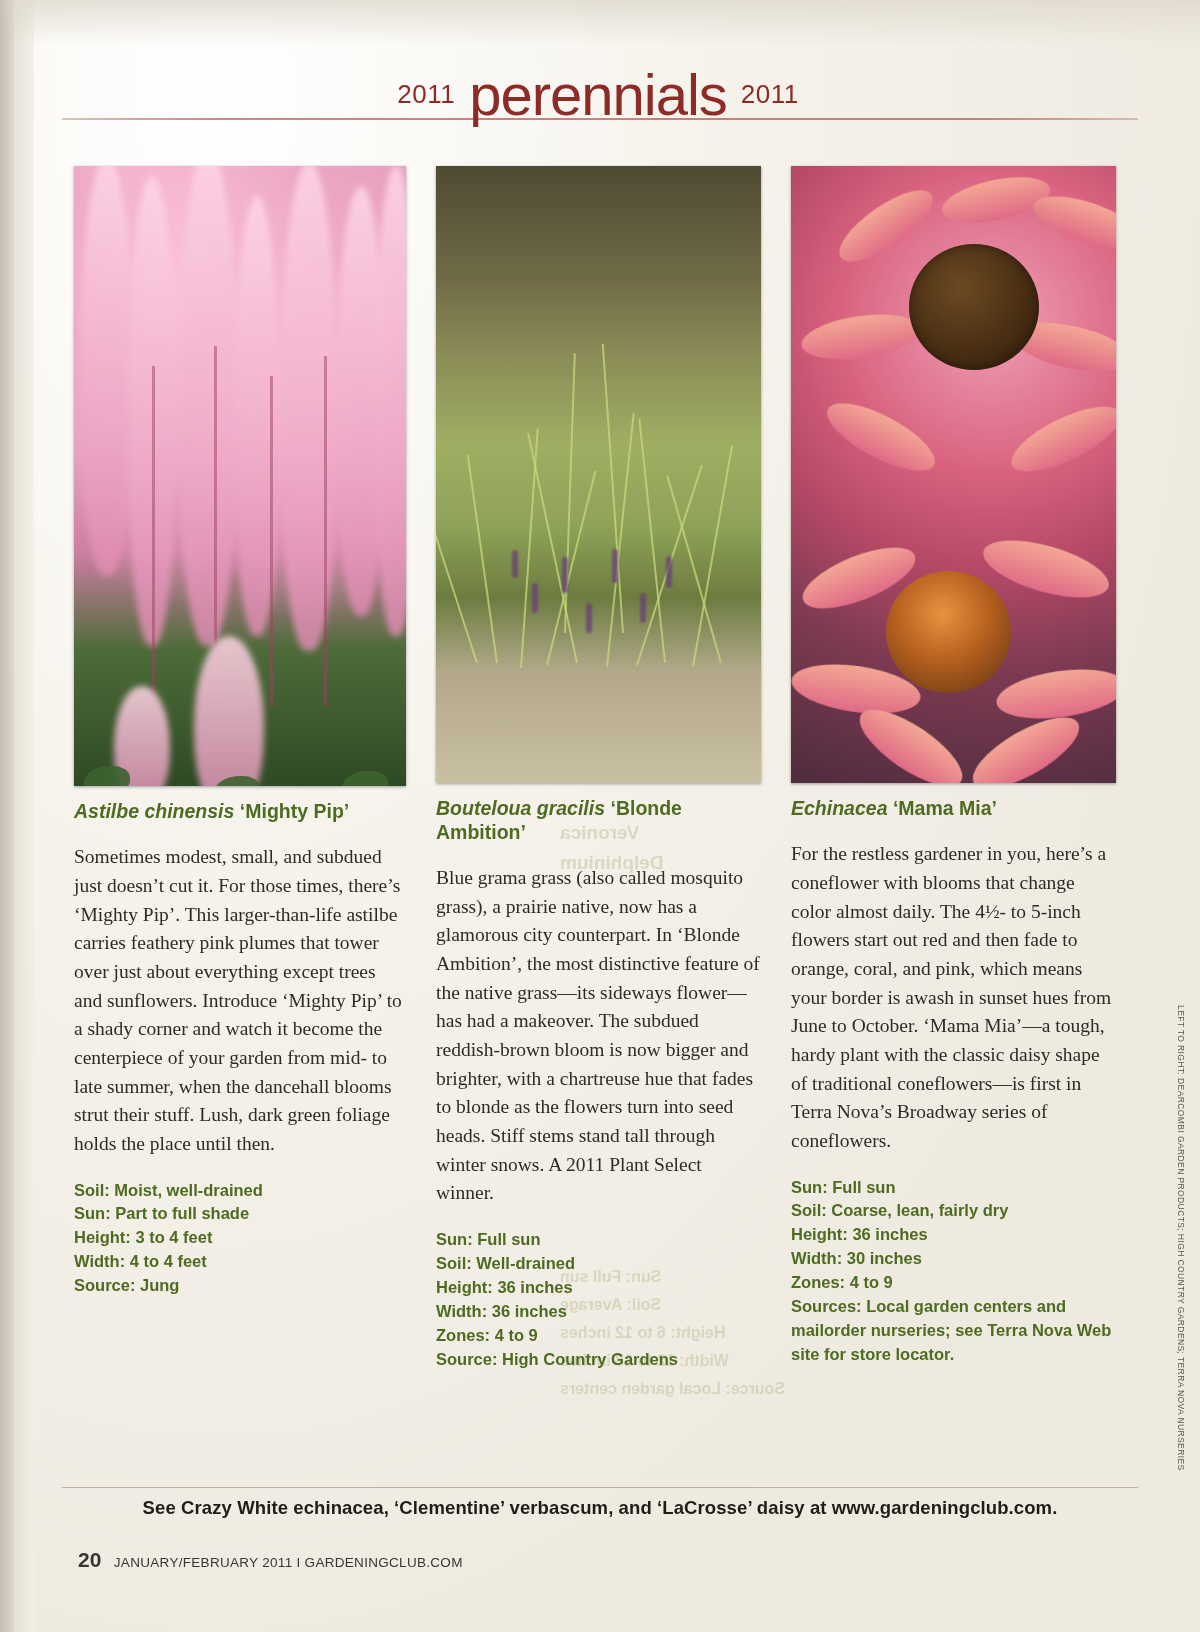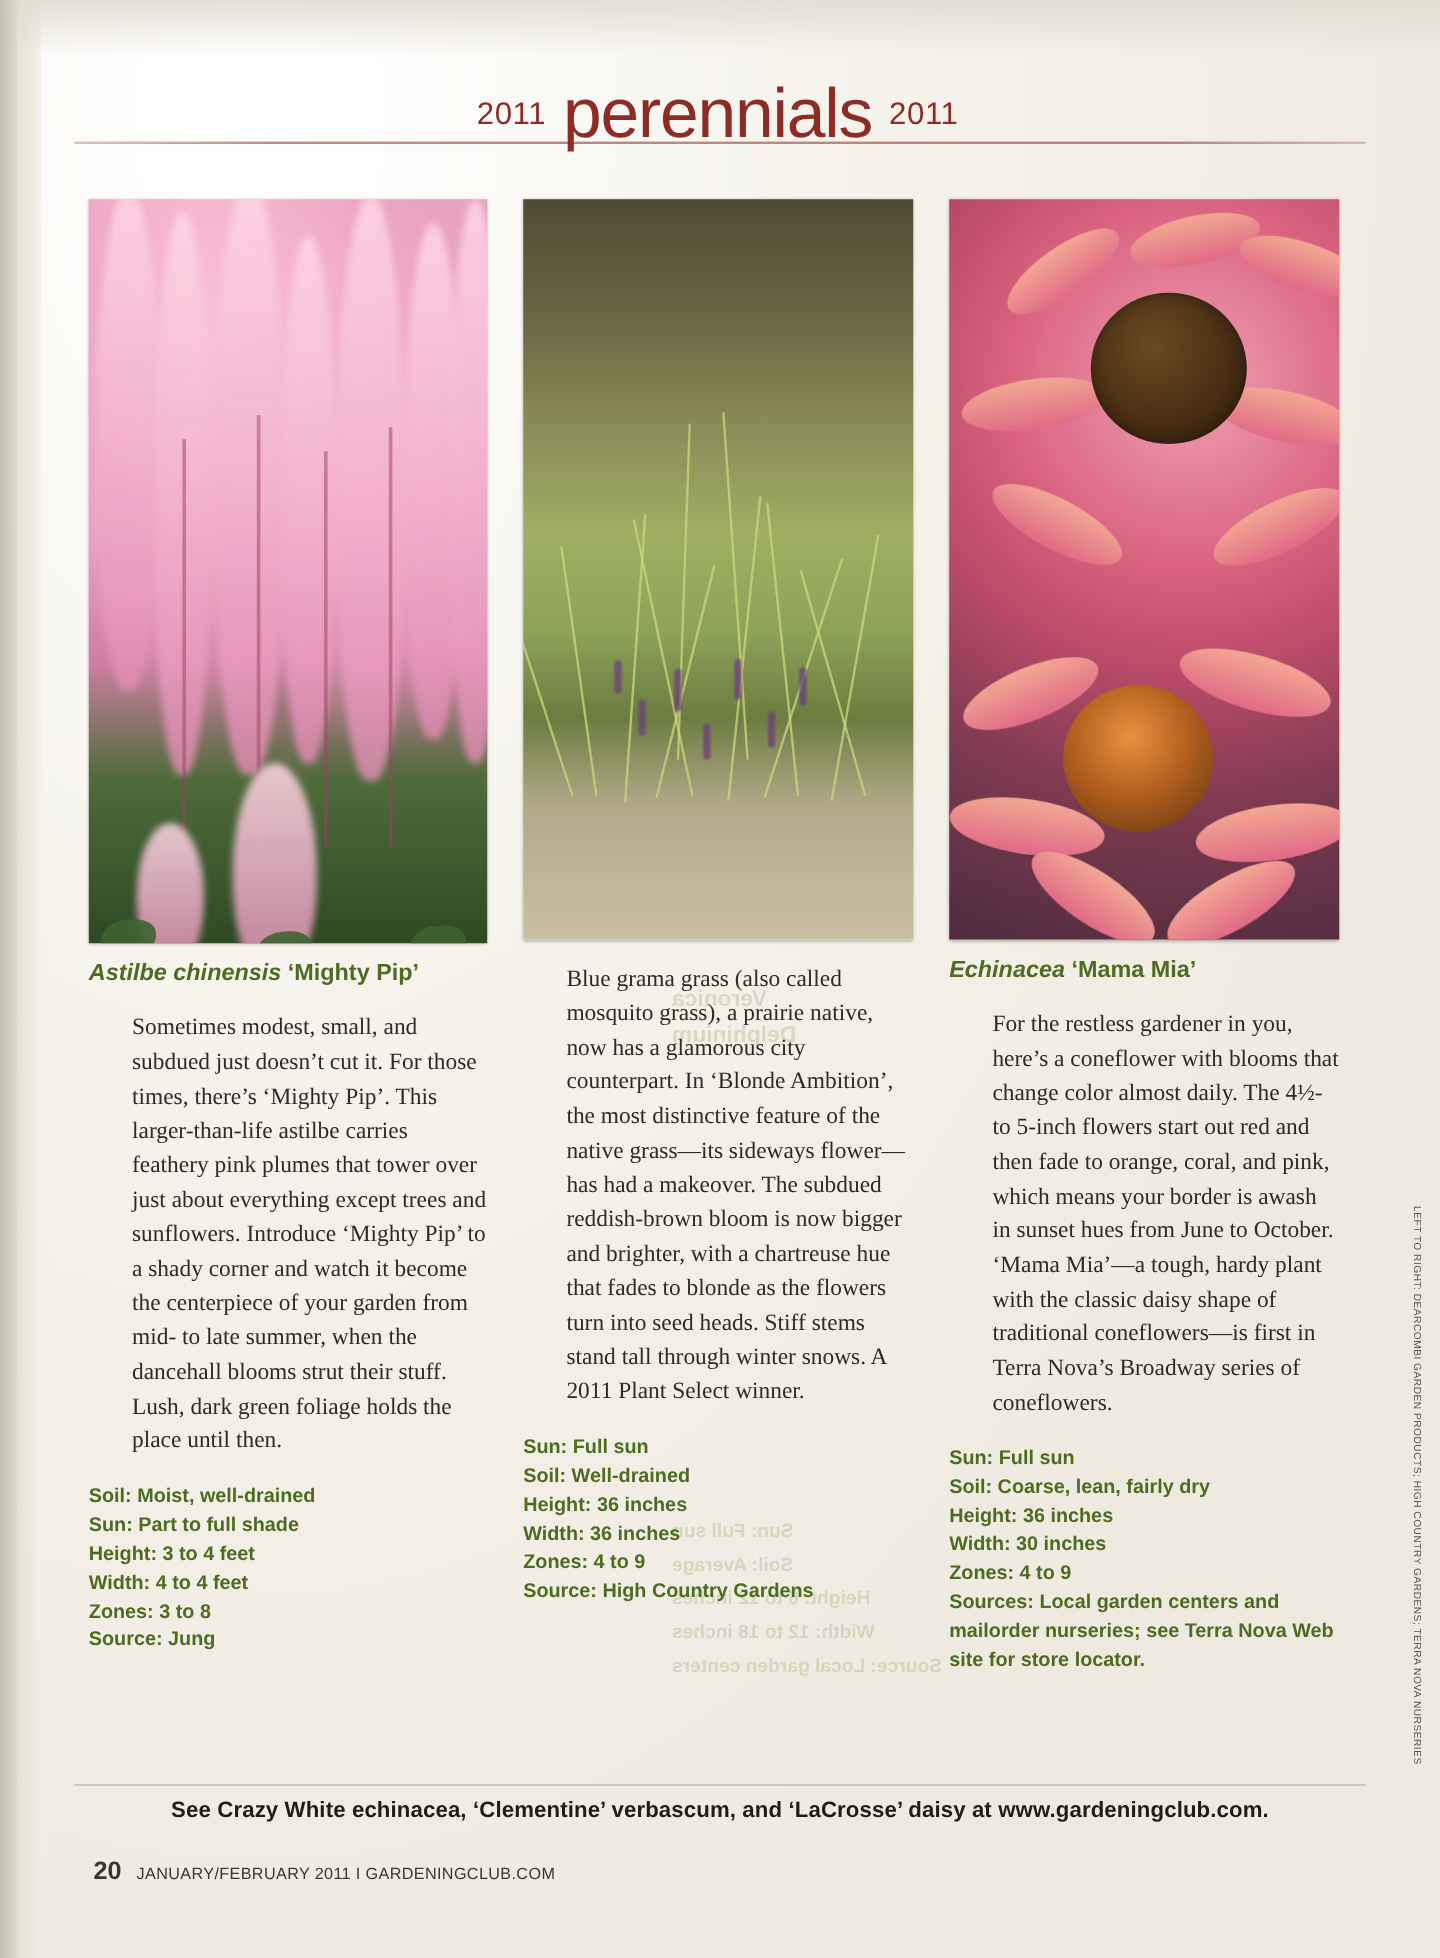--- a/index.html
+++ b/index.html
@@ -137,21 +137,20 @@
   h2.plant{
     font-family:"Liberation Sans", sans-serif;
     font-size:19.5px; font-weight:bold; color:#4d6b21;
     margin:14px 0 6px 0; line-height:1.22;
   }
   h2.plant .it{ font-style:italic; }
   .body{
     font-family:"Liberation Serif", serif;
     font-size:19.5px; line-height:1.47; color:#2e2a26;
     text-align:left;
-    margin-left:36px;
   }
   .specs{
     font-family:"Liberation Sans", sans-serif;
     font-size:16.5px; font-weight:bold; color:#4d6b21;
     line-height:1.45; margin-top:20px;
   }
 
   
   .ghost{
     position:absolute; color:#9aa36a; opacity:.30;
@@ -231,21 +230,20 @@
       </div>
       <h2 class="plant">
         <span class="it">Astilbe chinensis</span><span> ‘Mighty Pip’</span>
       </h2>
       <p class="body">Sometimes modest, small, and subdued just doesn’t cut it. For those times, there’s ‘Mighty Pip’. This larger-than-life astilbe carries feathery pink plumes that tower over just about everything except trees and sunflowers. Introduce ‘Mighty Pip’ to a shady corner and watch it become the centerpiece of your garden from mid- to late summer, when the dancehall blooms strut their stuff. Lush, dark green foliage holds the place until then.</p>
       <div class="specs">
         <div>Soil: Moist, well-drained</div>
         <div>Sun: Part to full shade</div>
         <div>Height: 3 to 4 feet</div>
         <div>Width: 4 to 4 feet</div>
-        <div>Zones: 3 to 8</div>
         <div>Source: Jung</div>
       </div>
     </div>
 
     <div class="col c2">
       <div class="photo p2 p2bg">
         <div class="blade" style="left:40px;bottom:120px;height:180px;transform:rotate(-18deg);"></div>
         <div class="blade" style="left:60px;bottom:120px;height:210px;transform:rotate(-8deg);"></div>
         <div class="blade" style="left:84px;bottom:115px;height:240px;transform:rotate(4deg);"></div>
         <div class="blade" style="left:110px;bottom:118px;height:200px;transform:rotate(14deg);"></div>
@@ -258,20 +256,23 @@
         <div class="blade" style="left:128px;bottom:150px;height:280px;transform:rotate(2deg);"></div>
         <div class="blade" style="left:186px;bottom:150px;height:290px;transform:rotate(-4deg);"></div>
         <div class="spike" style="left:96px;bottom:170px;"></div>
         <div class="spike" style="left:126px;bottom:190px;height:36px;"></div>
         <div class="spike" style="left:150px;bottom:150px;"></div>
         <div class="spike" style="left:176px;bottom:200px;height:34px;"></div>
         <div class="spike" style="left:204px;bottom:160px;"></div>
         <div class="spike" style="left:230px;bottom:195px;height:32px;"></div>
         <div class="spike" style="left:76px;bottom:205px;height:28px;"></div>
       </div>
+      <h2 class="plant">
+        <span class="it">Bouteloua gracilis</span><span> ‘Blonde Ambition’</span>
+      </h2>
       <p class="body">Blue grama grass (also called mosquito grass), a prairie native, now has a glamorous city counterpart. In ‘Blonde Ambition’, the most distinctive feature of the native grass—its sideways flower—has had a makeover. The subdued reddish-brown bloom is now bigger and brighter, with a chartreuse hue that fades to blonde as the flowers turn into seed heads. Stiff stems stand tall through winter snows. A 2011 Plant Select winner.</p>
       <div class="specs">
         <div>Sun: Full sun</div>
         <div>Soil: Well-drained</div>
         <div>Height: 36 inches</div>
         <div>Width: 36 inches</div>
         <div>Zones: 4 to 9</div>
         <div>Source: High Country Gardens</div>
       </div>
     </div>

